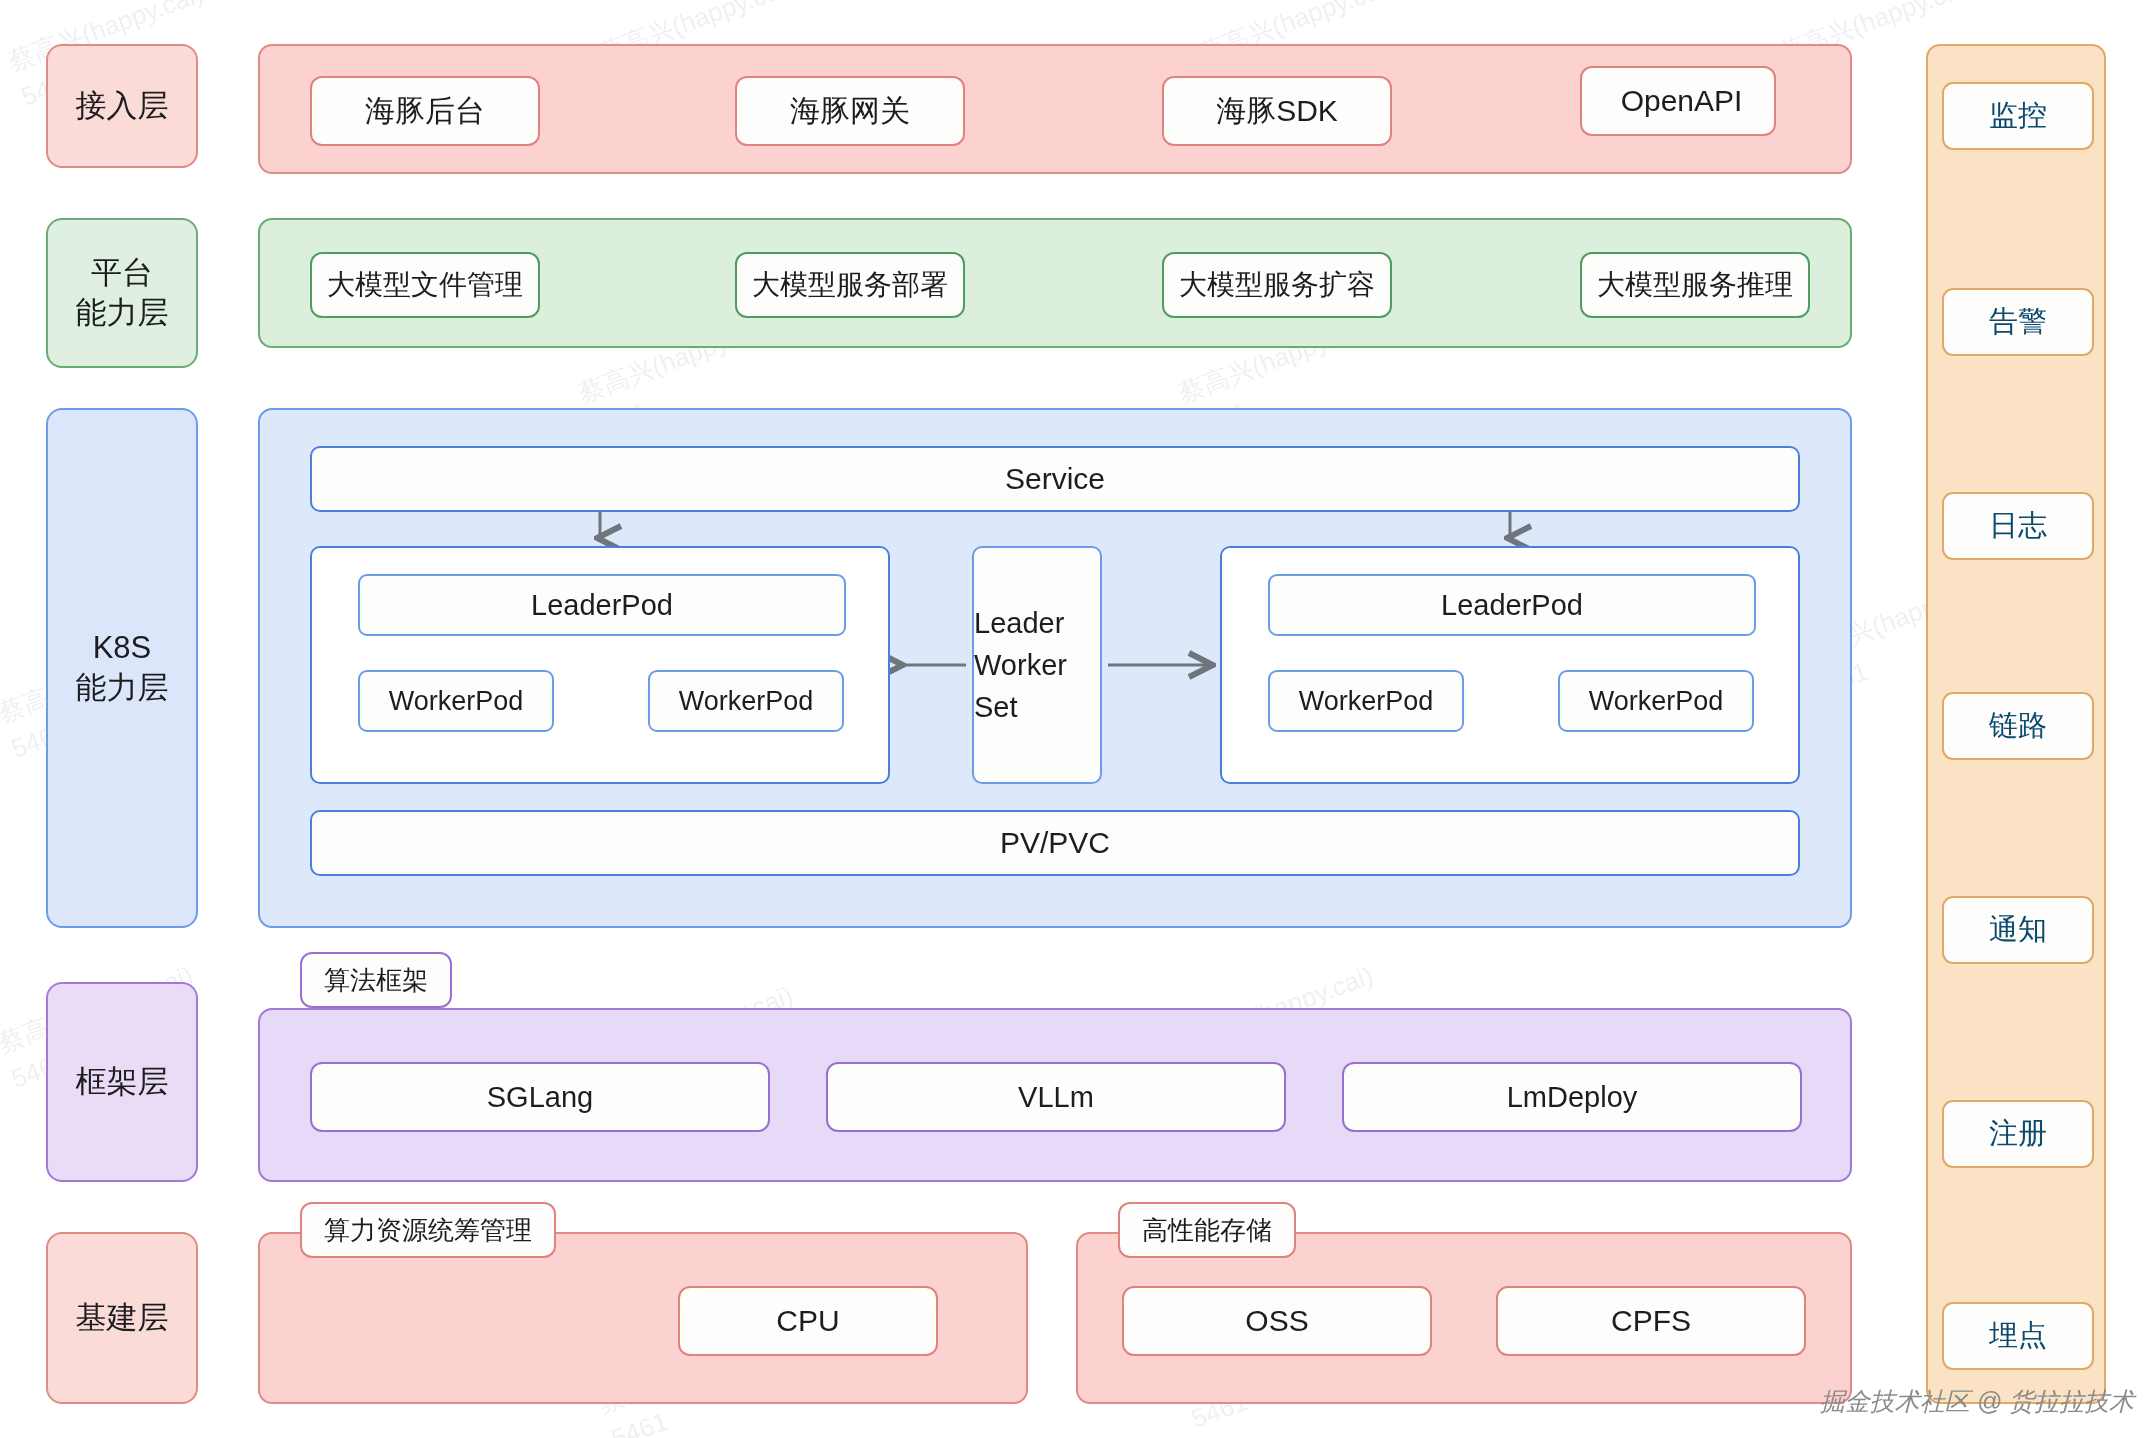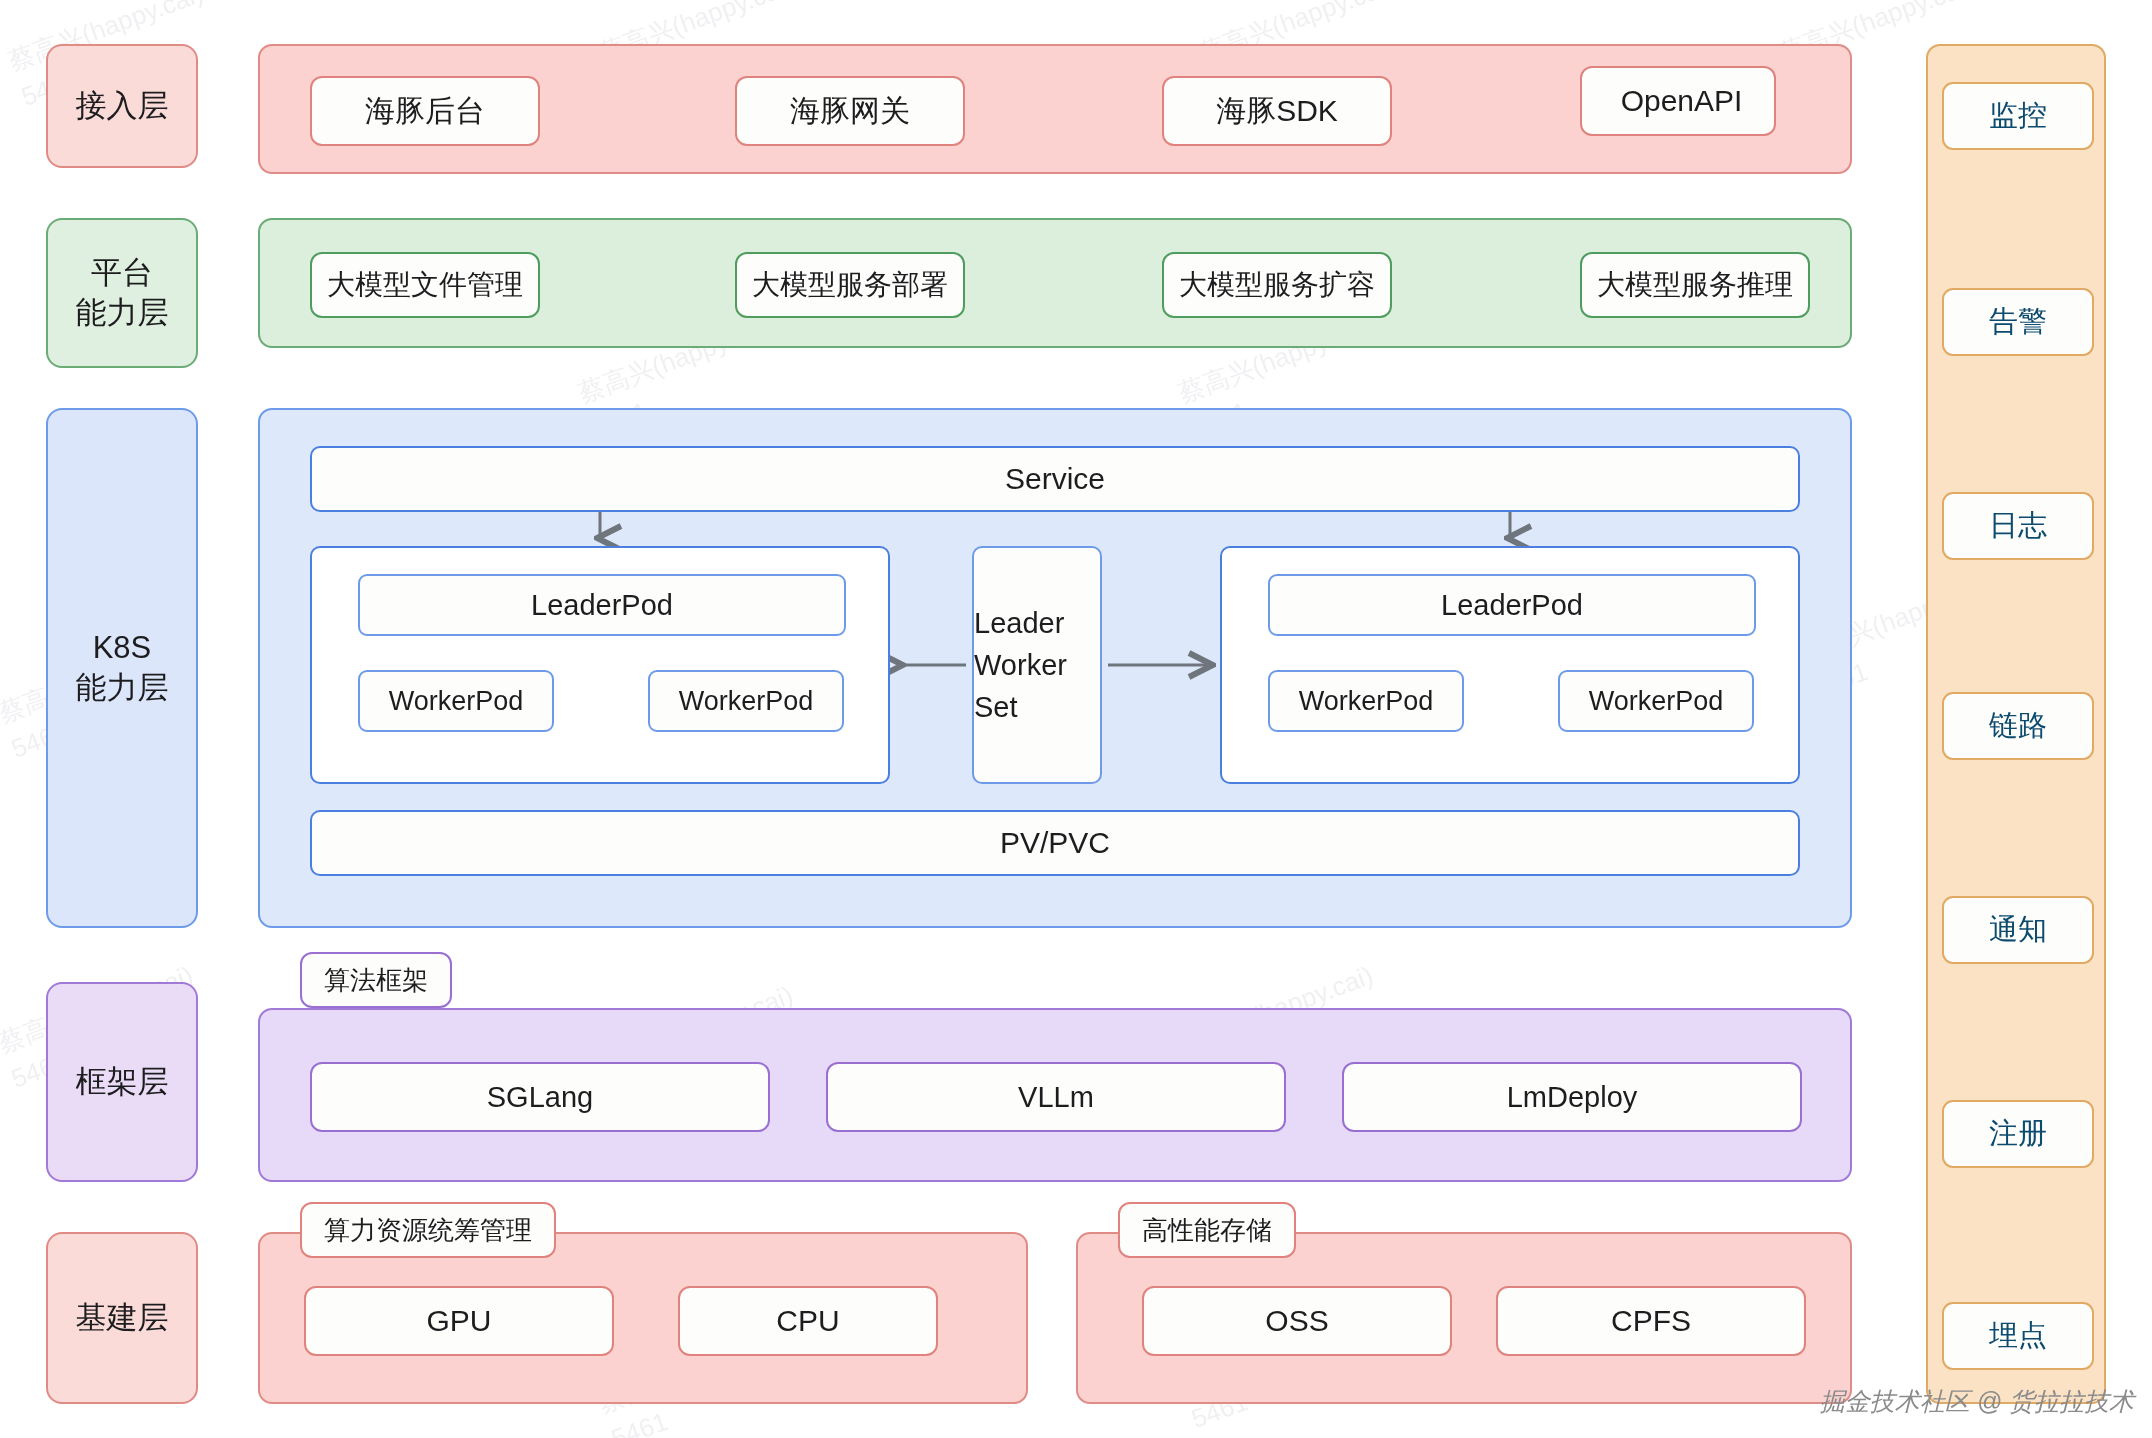--- a/index.html
+++ b/index.html
@@ -346,27 +346,26 @@
 
   <div class="tag tag-frame">算法框架</div>
   <div class="band band-frame">
     <div class="chip-purple" style="left:50px;  width:460px; top:52px;">SGLang</div>
     <div class="chip-purple" style="left:566px; width:460px; top:52px;">VLLm</div>
     <div class="chip-purple" style="left:1082px;width:460px; top:52px;">LmDeploy</div>
   </div>
 
   <div class="tag tag-compute">算力资源统筹管理</div>
   <div class="infra-band infra-compute">
-    <div class="chip-infra" style="left:44px;  width:310px;">GPU</div>
     <div class="chip-infra" style="left:418px; width:260px;">CPU</div>
   </div>
 
   <div class="tag tag-storage">高性能存储</div>
   <div class="infra-band infra-storage">
-    <div class="chip-infra" style="left:44px;  width:310px;margin-left:20px;">OSS</div>
+    <div class="chip-infra" style="left:44px;  width:310px;">OSS</div>
     <div class="chip-infra" style="left:418px; width:310px;">CPFS</div>
   </div>
 
   <div class="sidebar">
     <div class="side-item" style="top:36px;">监控</div>
     <div class="side-item" style="top:242px;">告警</div>
     <div class="side-item" style="top:446px;">日志</div>
     <div class="side-item" style="top:646px;">链路</div>
     <div class="side-item" style="top:850px;">通知</div>
     <div class="side-item" style="top:1054px;">注册</div>

